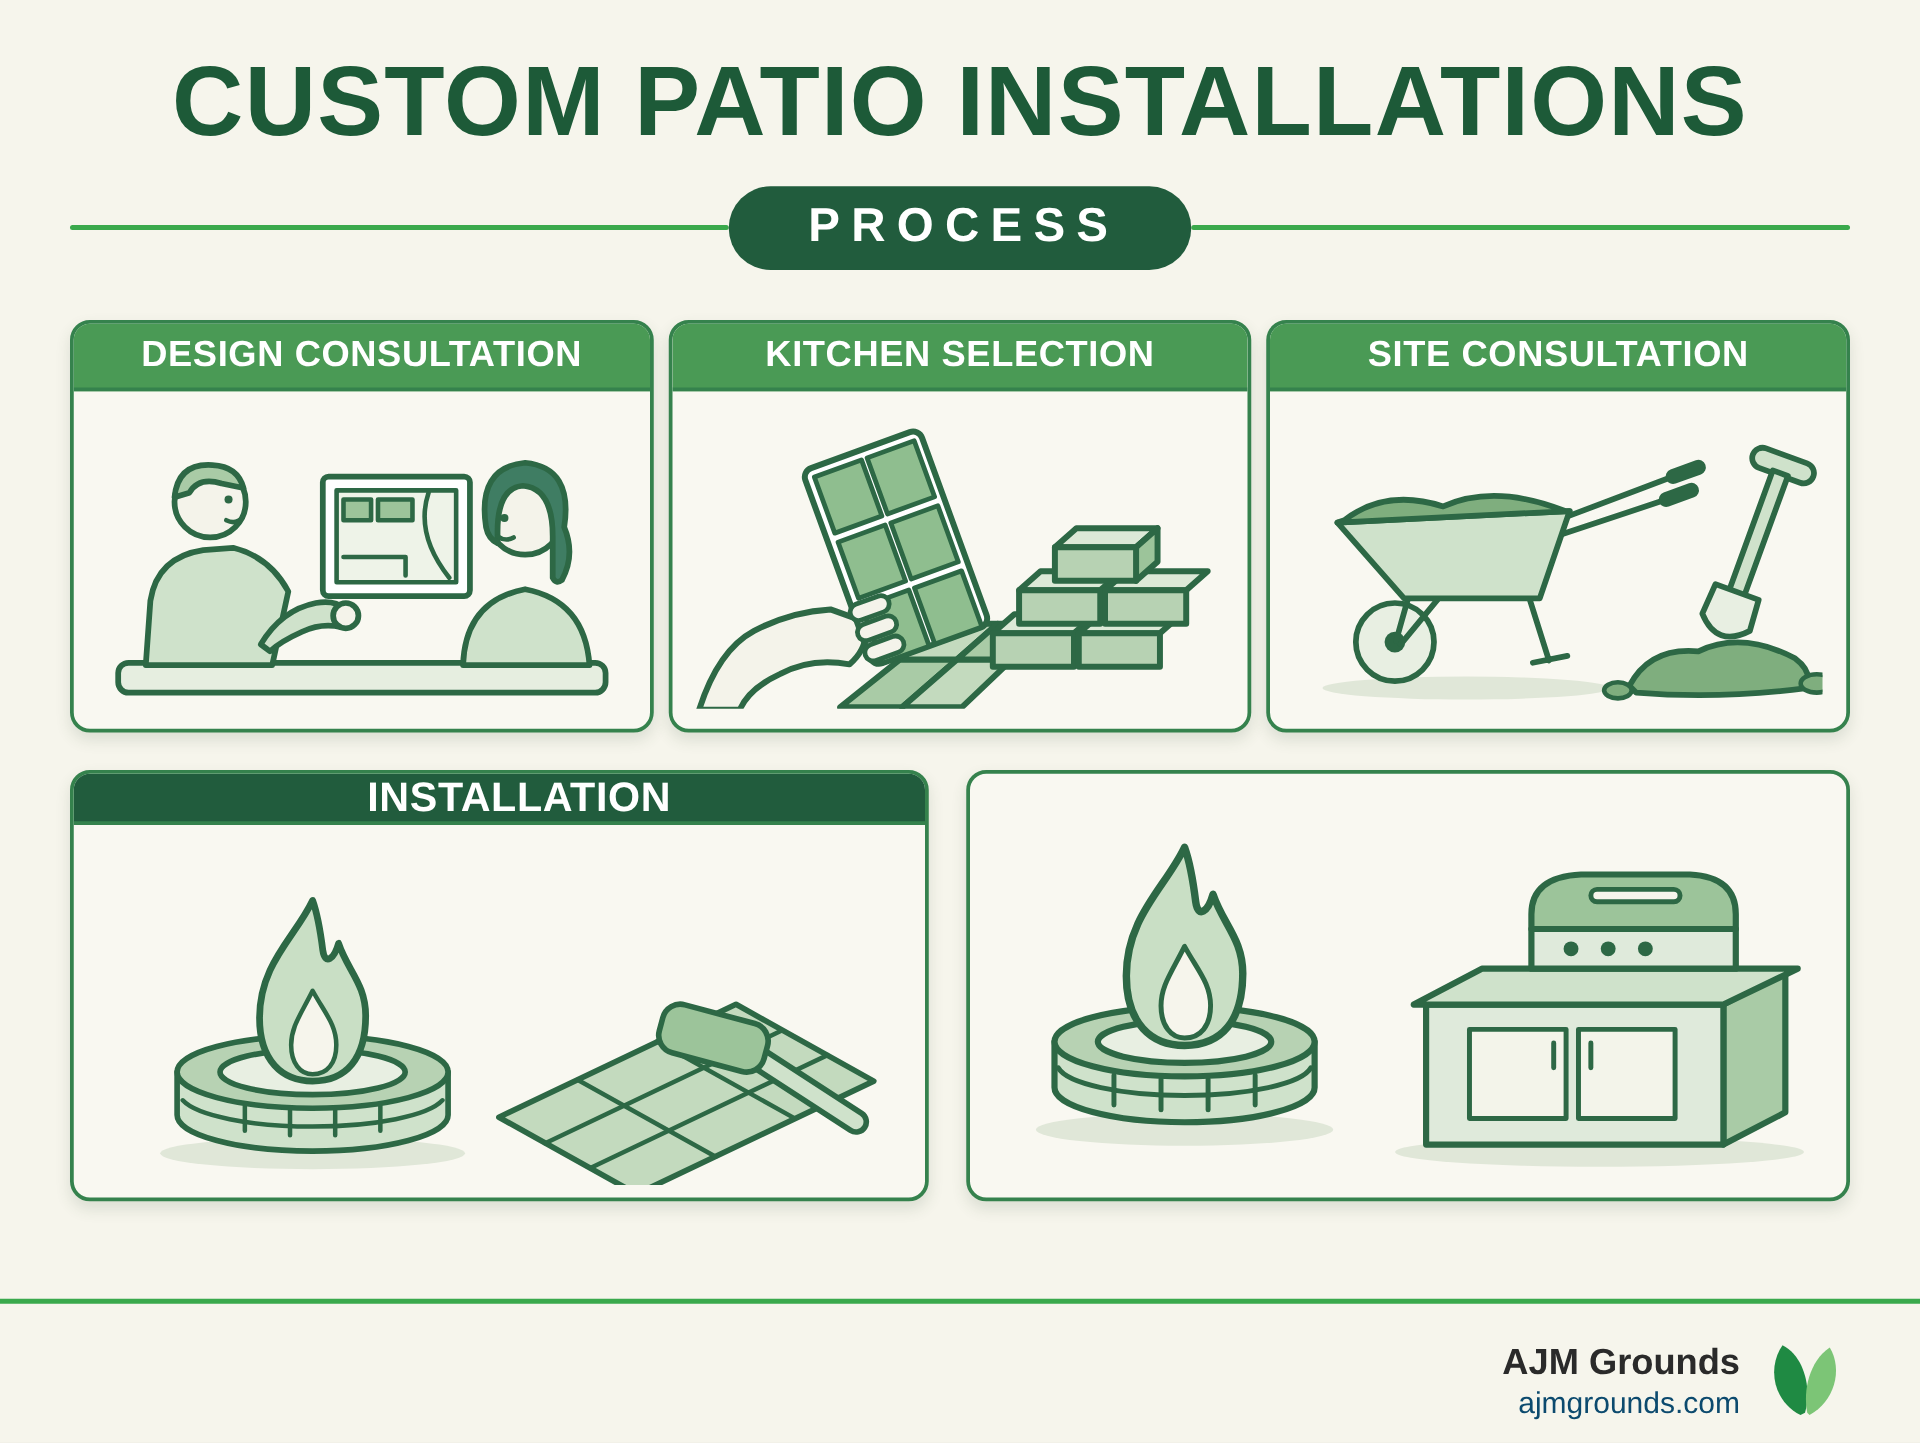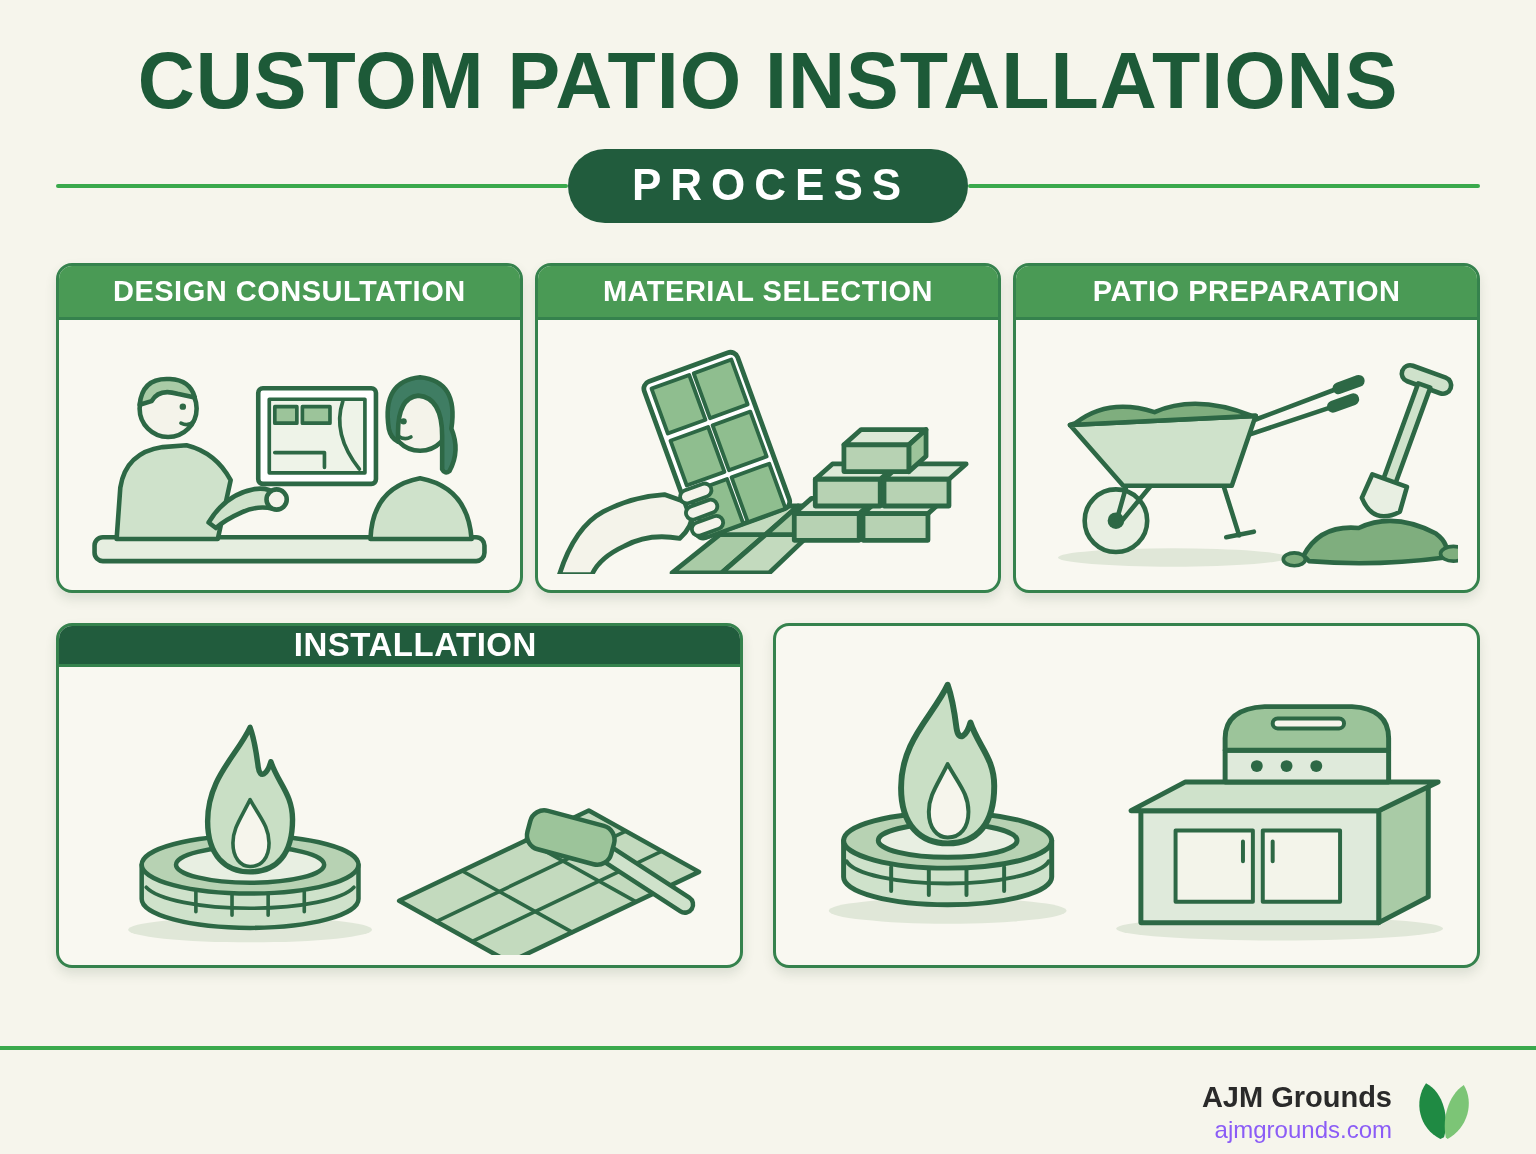--- a/index.html
+++ b/index.html
@@ -40,21 +40,21 @@
   }
   .subtitle-line{
     flex:1;
     height:4px;
     background:var(--line);
     border-radius:2px;
   }
   .subtitle-pill{
     background:var(--green-dark);
     color:#ffffff;
-    font-size:44px;
+    font-size:38px;
     font-weight:800;
     letter-spacing:9px;
     padding:11px 58px 13px 64px;
     border-radius:44px;
     white-space:nowrap;
   }
   .cards-top{
     margin:40px 56px 0 56px;
     display:grid;
     grid-template-columns:repeat(3,1fr);
@@ -110,21 +110,21 @@
   }
   .footer-text{ text-align:right;margin-left:36px; }
   .brand-name{
     font-size:29px;
     font-weight:800;
     color:#2a2a2a;
     line-height:1.25;
   }
   .brand-site{
     font-size:24px;
-    color:#8b5cf6;
+    color:#0c4a6e;
     line-height:1.25;
   }
   svg .ln{ stroke:var(--ink); stroke-width:5; stroke-linejoin:round; stroke-linecap:round; }
   svg .thin{ stroke-width:4; }
   svg .nofill{ fill:none; }
 </style>
 </head>
 <body>
 
 <div class="poster">
@@ -174,21 +174,21 @@
               <circle cx="354" cy="88" r="3.5" fill="#2d6845" stroke="none"></circle>
               <path class="thin nofill" d="M 348,104 Q 355,109 362,105"></path>
             </g>
           </g>
         </svg>
       </div>
     </section>
 
     <section class="card">
       <header class="card-header light">
-        <span>MATERIAL SELECTION</span>
+        <span>KITCHEN SELECTION</span>
       </header>
       <div class="card-body">
         <svg viewBox="0 0 440 250" preserveAspectRatio="xMidYMid meet">
           <g class="ln">
 
             <g>
               <path d="M 120,248 L 170,208 L 218,208 L 172,248 Z" fill="#a9cba6"></path>
               <path d="M 172,248 L 218,208 L 264,208 L 222,248 Z" fill="#c3dabe"></path>
               <path d="M 170,208 L 208,178 L 252,178 L 218,208 Z" fill="#c3dabe"></path>
               <path d="M 218,208 L 252,178 L 296,178 L 264,208 Z" fill="#a9cba6"></path>
@@ -223,21 +223,21 @@
                 <rect x="112" y="184" width="34" height="14" rx="7" fill="#f4f3ea" class="thin"></rect>
               </g>
             </g>
           </g>
         </svg>
       </div>
     </section>
 
     <section class="card">
       <header class="card-header light">
-        <span>PATIO PREPARATION</span>
+        <span>SITE CONSULTATION</span>
       </header>
       <div class="card-body">
         <svg viewBox="0 0 460 250" preserveAspectRatio="xMidYMid meet">
           <g class="ln">
             <ellipse cx="150" cy="236" rx="125" ry="10" fill="#e0e7d8" stroke="none"></ellipse>
 
             <g>
               <circle cx="88" cy="196" r="34" fill="#e8efe2"></circle>
               <circle cx="88" cy="196" r="9" fill="#2d6845" stroke="none"></circle>
               <path class="nofill" d="M 100,156 L 89,195 M 126,158 L 93,198"></path>

